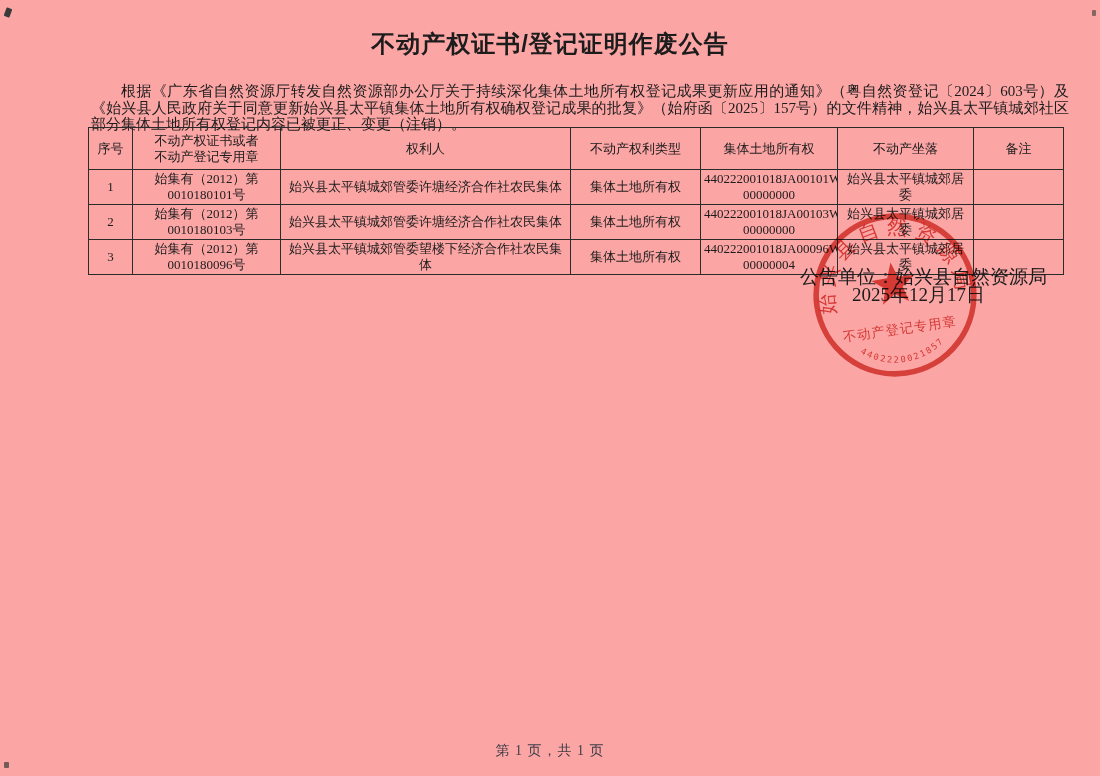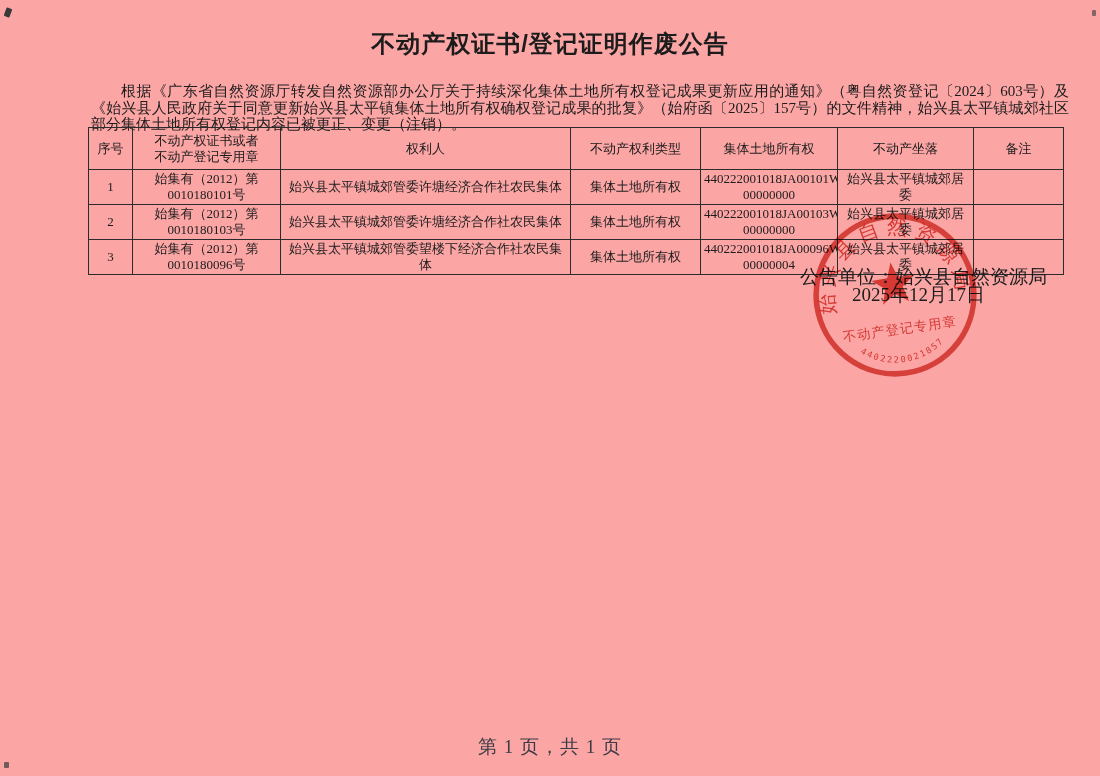--- a/index.html
+++ b/index.html
@@ -34,21 +34,21 @@
     position:absolute;left:800px;top:268px;font-size:19px;line-height:18px;
   }
   .signoff .date-line{margin-left:52px;}
   .seal{
     position:absolute;left:809px;top:209px;width:172px;height:172px;
     transform:rotate(-8deg);mix-blend-mode:multiply;opacity:.93;
     pointer-events:none;
   }
   .page-footer{
     position:absolute;bottom:16px;left:0;width:100%;text-align:center;
-    font-size:19px;color:#3c3c46;letter-spacing:1px;
+    font-size:14px;color:#3c3c46;letter-spacing:1px;
   }
   .artifact{position:absolute;background:#3a3a3a;border-radius:1px;}
   .a-tl{left:5px;top:8px;width:6px;height:9px;transform:rotate(20deg);}
   .a-bl{left:4px;bottom:8px;width:5px;height:6px;opacity:.7;}
   .a-tr{right:4px;top:10px;width:4px;height:6px;opacity:.6;}
 </style>
 </head>
 <body>
 
 <div class="page">

